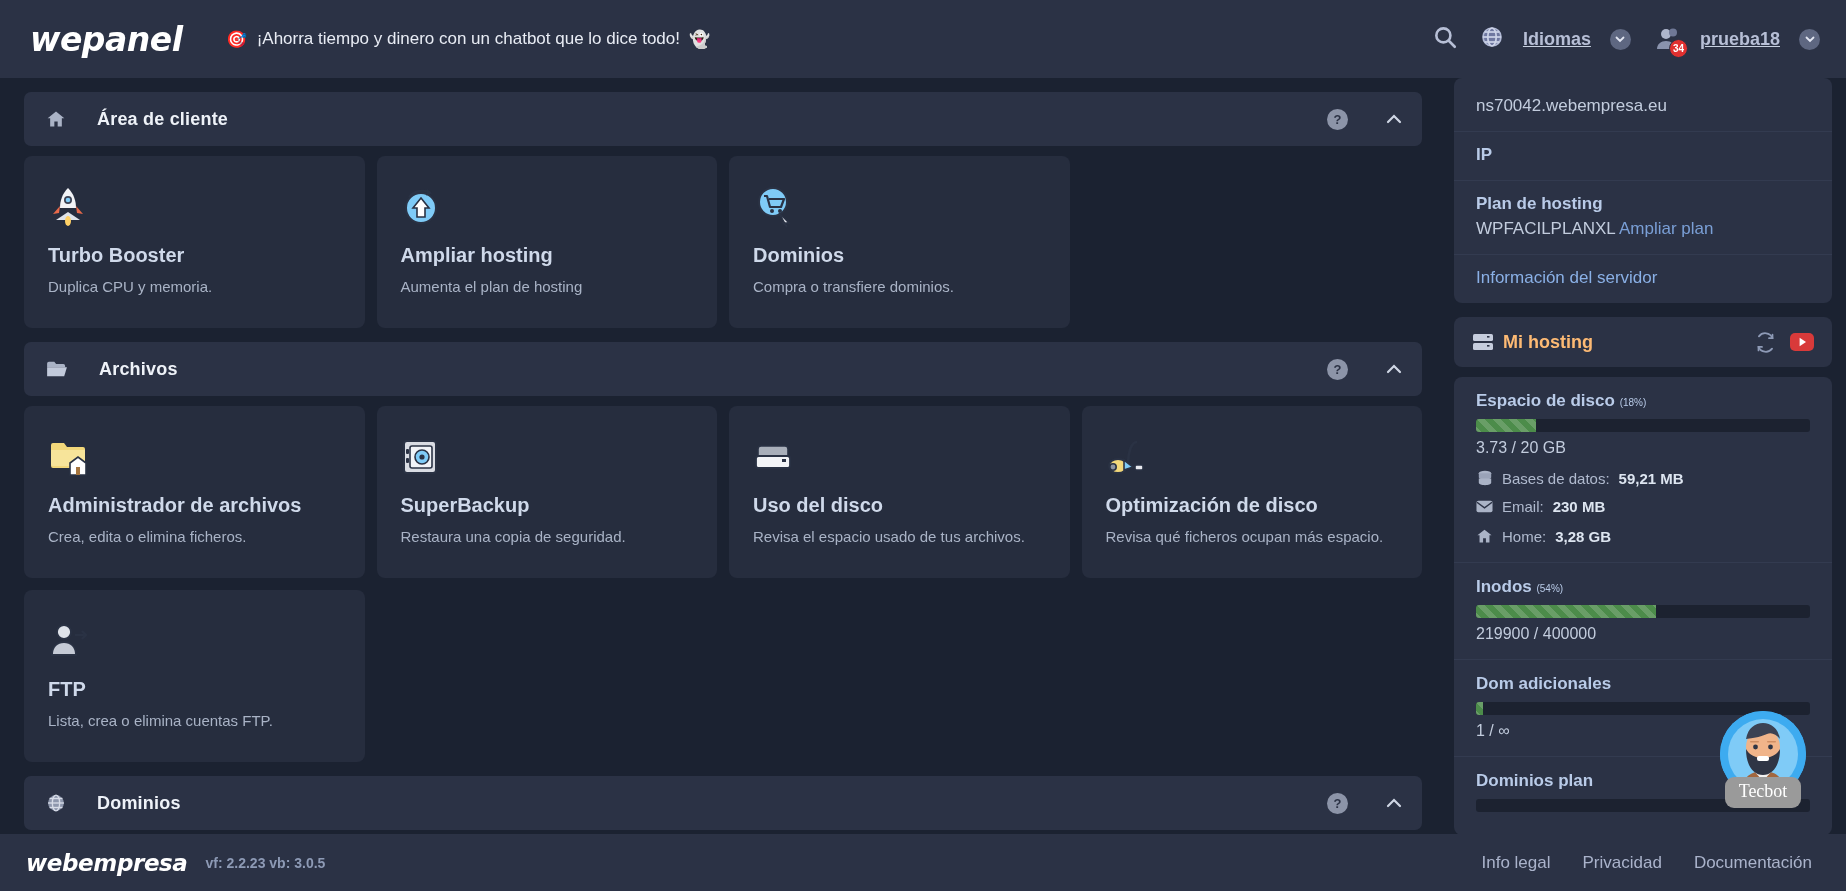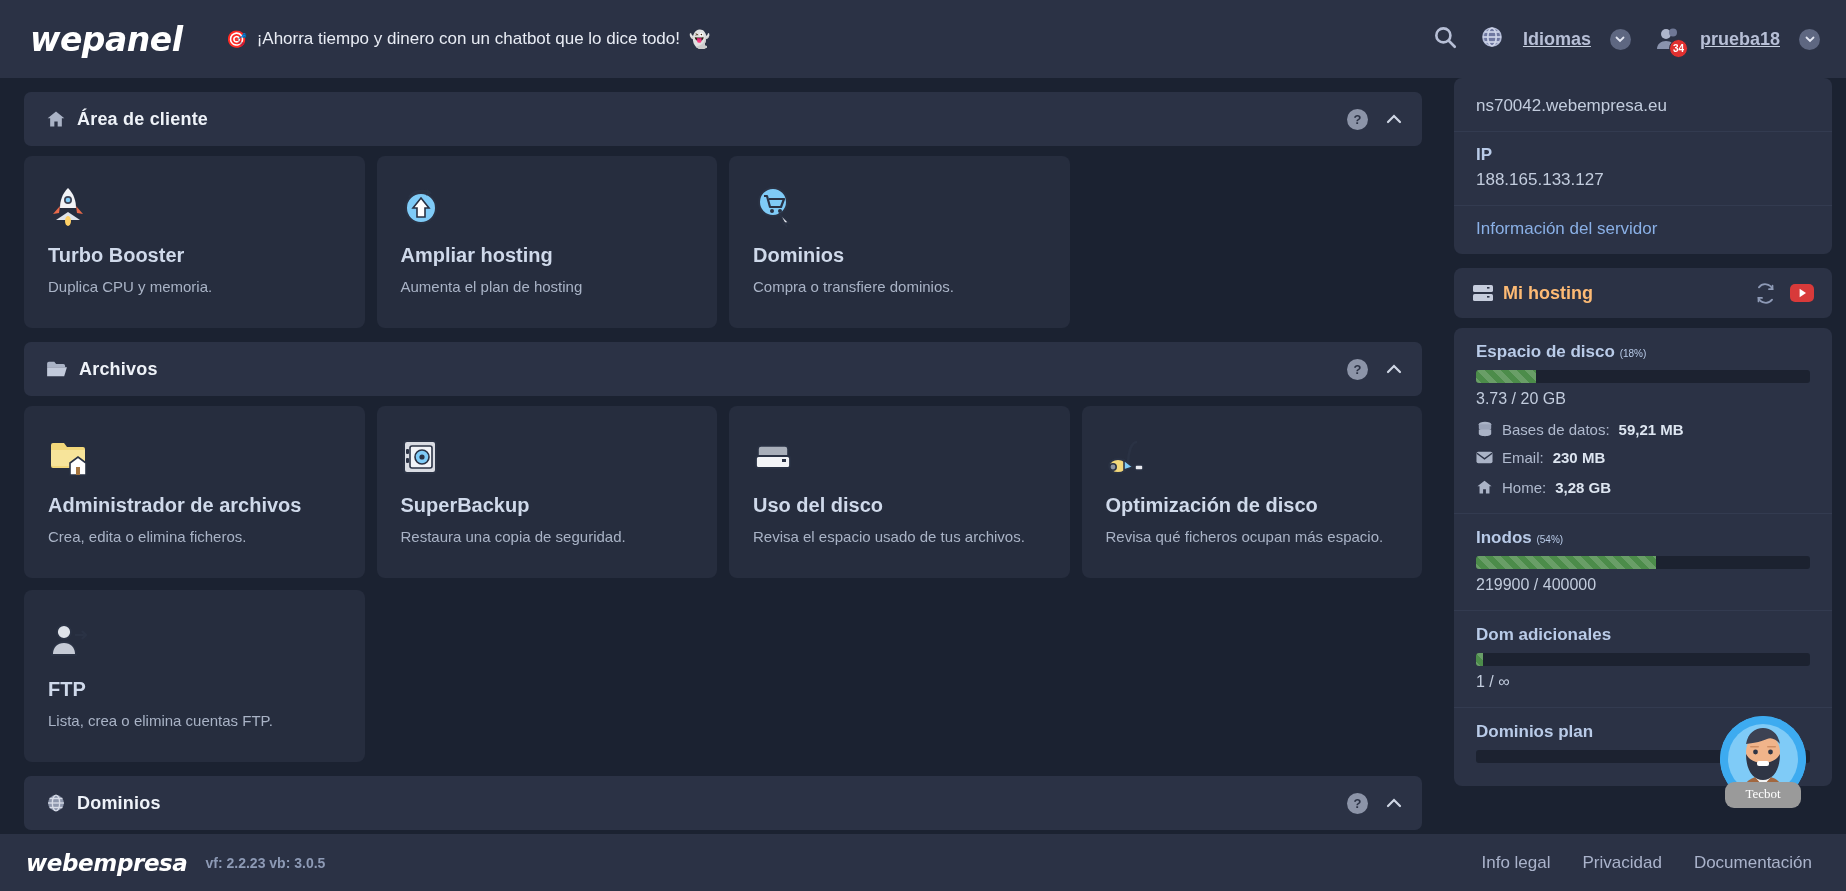--- a/index.html
+++ b/index.html
@@ -66,20 +66,21 @@
   }
   .main-inner { padding: 0 24px 0 24px; }
 
   .section-head {
     background: #2b3245;
     border-radius: 7px;
     height: 54px;
     display: flex; align-items: center;
     padding: 0 18px 0 22px;
     margin-top: 14px;
+    gap: 20px;
   }
   .section-head .sh-icon { margin-right: 11px; display: flex; align-items: center; font-size: 19px; }
   .section-head .sh-title {
     font-size: 18px; font-weight: bold; color: #eef2f8;
     letter-spacing: 0.2px;
   }
   .sh-spacer { flex: 1 1 auto; }
   .help-dot {
     width: 21px; height: 21px; border-radius: 50%;
     background: #8c94a8; color: #2b3245;
@@ -188,21 +189,21 @@
   .tecbot-av {
     width: 86px; height: 86px; border-radius: 50%;
     background: #3dabf0;
     position: relative; overflow: hidden;
     margin: 0 auto;
   }
   .tecbot-label {
     position: relative; margin-top: -20px;
     background: #9a9a9a; color: #ffffff;
     font-family: "Liberation Serif", serif;
-    font-size: 13px;
+    font-size: 18px;
     border-radius: 9px;
     padding: 4px 0 6px 0;
     width: 76px; margin-left: auto; margin-right: auto;
   }
 
   
   .footer {
     height: 57px; min-height: 57px;
     background: #2b3245;
     display: flex; align-items: center;
@@ -442,21 +443,27 @@
         </div>
     </div>
 
     <div class="sidebar">
       <div class="panel panel-rows">
         <div class="row">
           <div class="r-value r-clip">ns70042.webempresa.eu</div>
         </div>
         <div class="row">
           <div class="r-label">IP</div>
-          <div class="r-value">188.165.133.127</div>
+        </div>
+        <div class="row">
+          <div class="r-label">Plan de hosting</div>
+          <div class="r-value">
+            <span>WPFACILPLANXL</span>
+            <span class="link">Ampliar plan</span>
+          </div>
         </div>
         <div class="row">
           <div class="link-lg">Información del servidor</div>
         </div>
       </div>
 
       <div class="panel-head">
         <span class="ph-icon">
           <svg width="22" height="20" viewBox="0 0 22 20">
             <rect x="1" y="2" width="20" height="7" rx="1.6" fill="#c6cddd"></rect>

